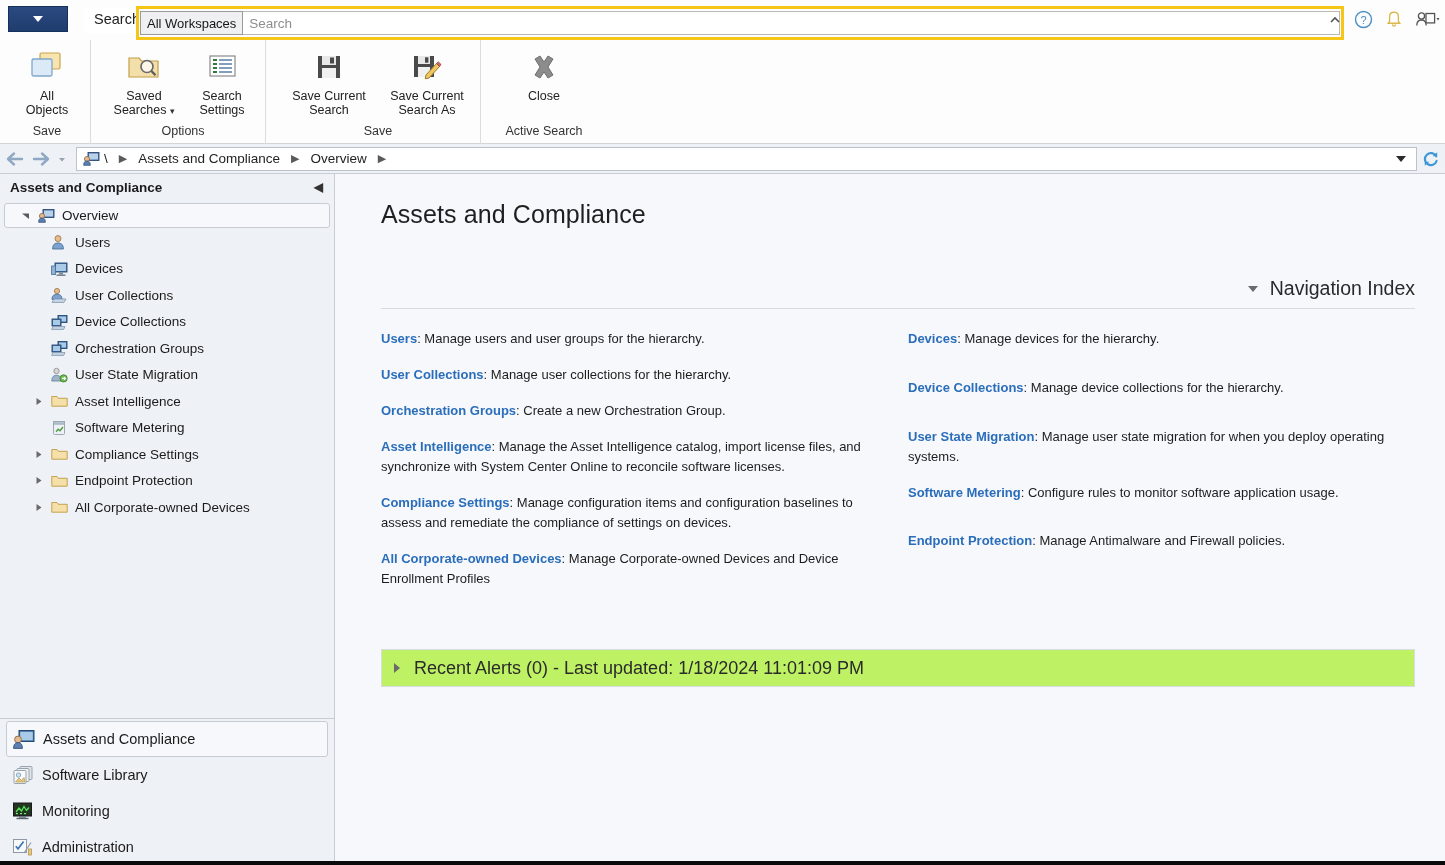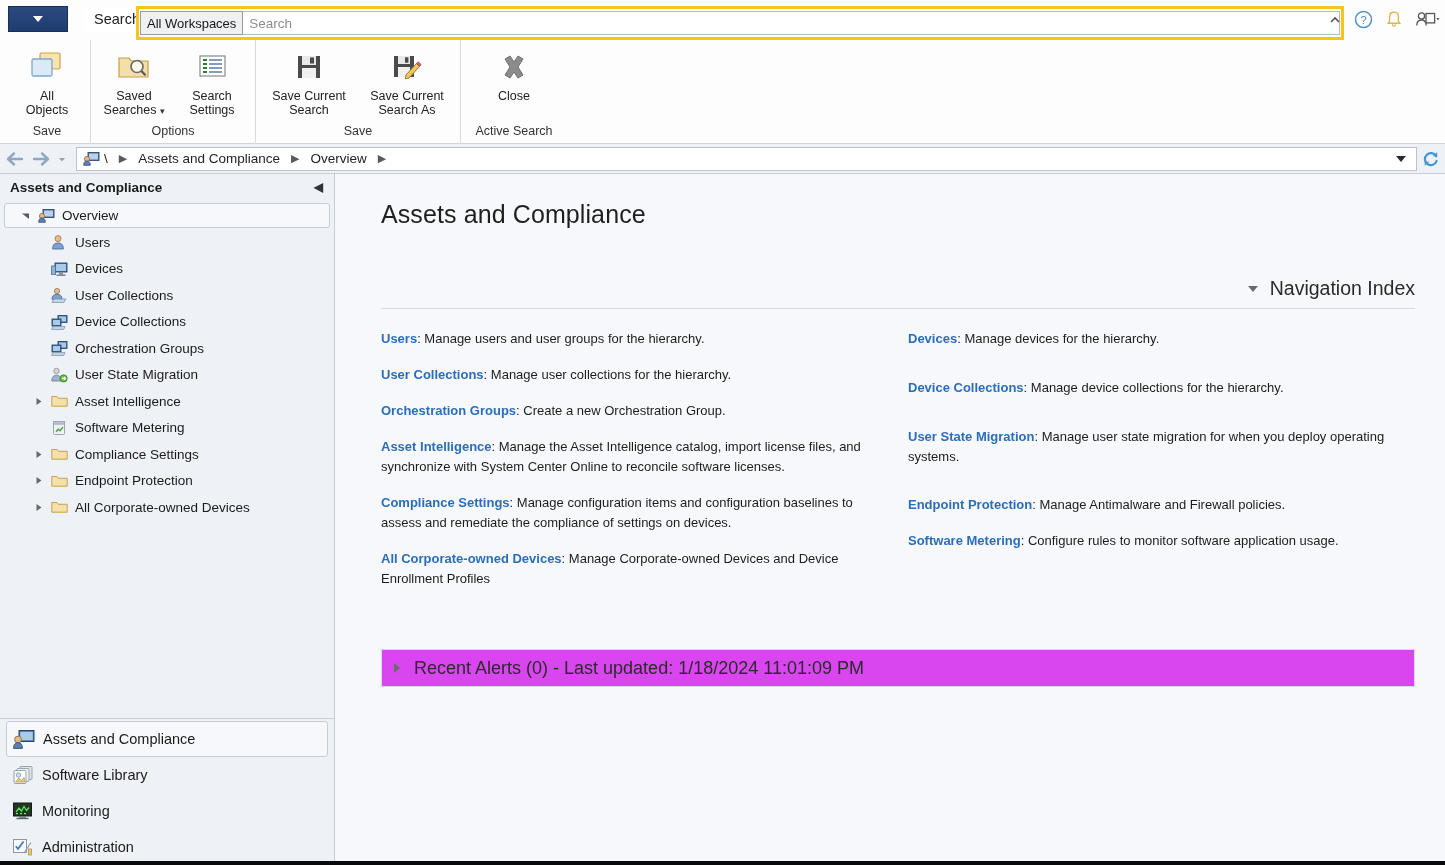--- a/index.html
+++ b/index.html
@@ -95,20 +95,21 @@
     display: flex; align-items: center; gap: 12px;
   }
   .tri-icon { cursor: pointer; display: flex; align-items: center; }
 
   
   .ribbon-body {
     display: flex;
     height: 104px;
     align-items: stretch;
     padding-left: 4px;
+    gap: 10px;
   }
   .rgroup {
     display: flex; flex-direction: column;
     justify-content: space-between;
     border-right: 1px solid #dcdcdc;
     padding: 0 4px;
   }
   .rgroup:last-child { border-right: none; }
   .rgroup-items { display: flex; align-items: flex-start; height: 84px; }
   .rgroup-title {
@@ -280,21 +281,21 @@
   .navcol.right { padding-left: 10px; }
   .navrow { margin-bottom: 16px; font-size: 13px; line-height: 20px; color: #1d1d1d; }
   .navrow a {
     color: #2a6ebb; font-weight: bold; text-decoration: none; cursor: pointer;
   }
   .navrow .desc { color: #1d1d1d; }
 
   .alerts-bar {
     margin-top: 44px;
     height: 38px;
-    background: #d946ef;
+    background: #bef264;
     border: 1px solid #d8dbe1;
     display: flex; align-items: center;
     padding-left: 12px;
     cursor: pointer;
   }
   .alerts-bar .exp-right {
     width: 0; height: 0;
     border-top: 5px solid transparent;
     border-bottom: 5px solid transparent;
     border-left: 6px solid #6b6b6b;
@@ -764,25 +765,25 @@
         <div class="navcol right">
           <div class="navrow">
             <a>Devices</a><span class="desc">: Manage devices for the hierarchy.</span>
           </div>
           <div class="navrow" style="margin-top:29px;">
             <a>Device Collections</a><span class="desc">: Manage device collections for the hierarchy.</span>
           </div>
           <div class="navrow" style="margin-top:29px;">
             <a>User State Migration</a><span class="desc">: Manage user state migration for when you deploy operating systems.</span>
           </div>
+          <div class="navrow">
+            <a>Software Metering</a><span class="desc">: Configure rules to monitor software application usage.</span>
+          </div>
           <div class="navrow" style="margin-top:28px;">
             <a>Endpoint Protection</a><span class="desc">: Manage Antimalware and Firewall policies.</span>
-          </div>
-          <div class="navrow">
-            <a>Software Metering</a><span class="desc">: Configure rules to monitor software application usage.</span>
           </div>
         </div>
       </div>
 
       <div class="alerts-bar">
         <span class="exp-right"></span>
         <span class="atext">Recent Alerts (0) - Last updated: 1/18/2024 11:01:09 PM</span>
       </div>
     </div>
   </div>

